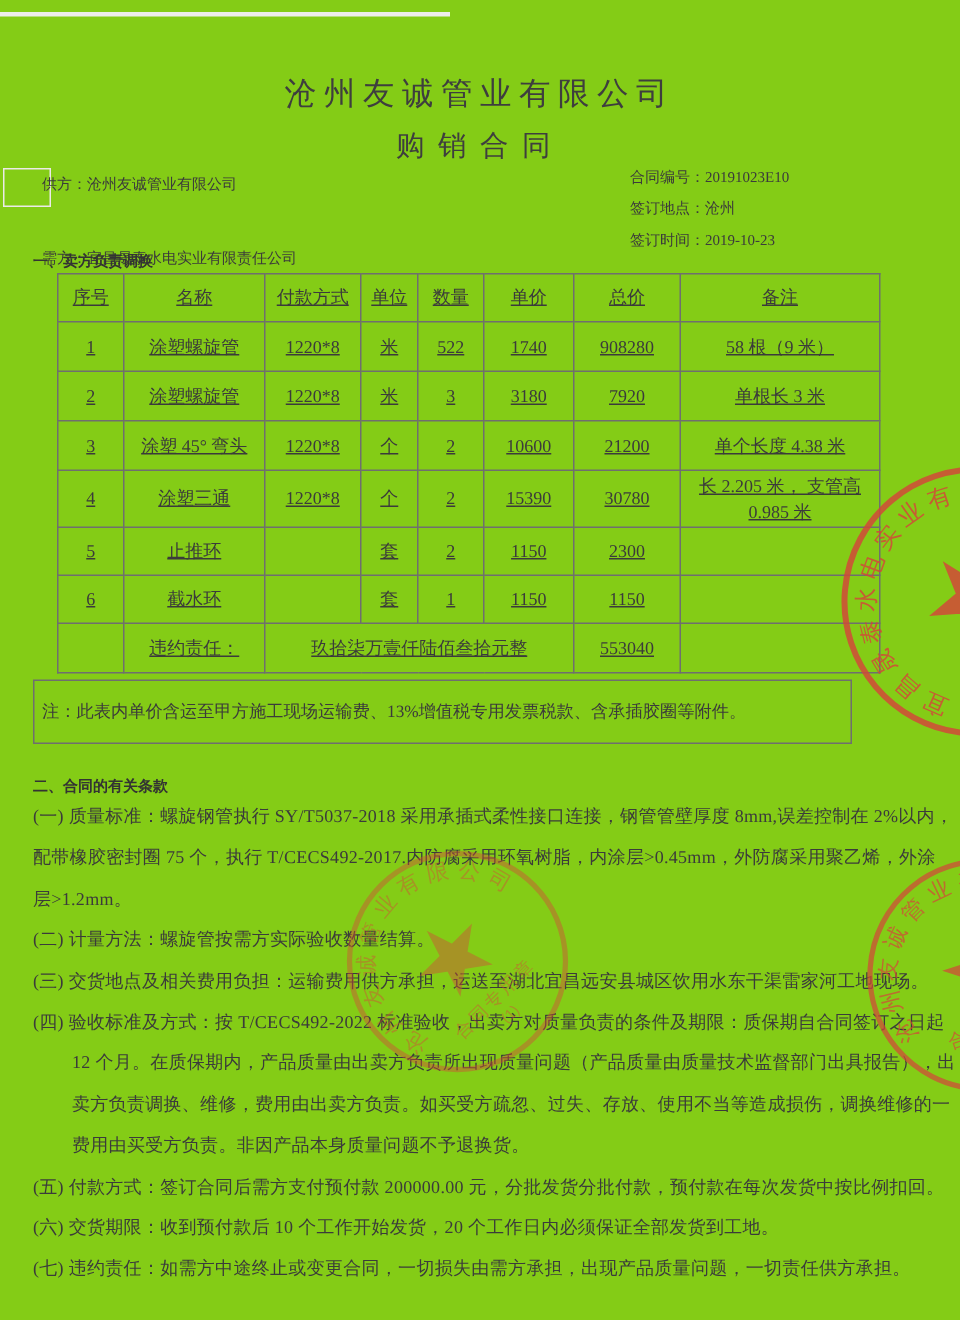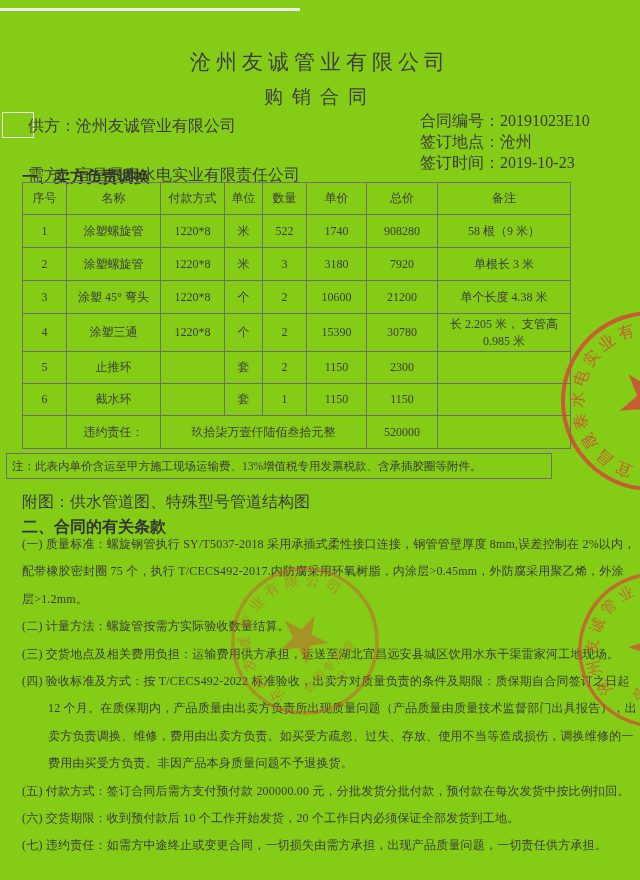--- a/index.html
+++ b/index.html
@@ -4,28 +4,28 @@
 <style>
   html,body{margin:0;padding:0;background:#e9e9e7;}
   .page{position:relative;width:640px;height:880px;background:#84cc16;overflow:hidden;
         font-family:"Liberation Serif","DejaVu Serif",serif;color:#3b3b3b;}
   .scan-streak{position:absolute;left:0;top:8px;width:300px;height:3px;background:#ededea;}
   .scan-box{position:absolute;left:2px;top:112px;width:30px;height:24px;border:1px solid #eceae8;}
   .title{position:absolute;left:0;top:48px;width:100%;text-align:center;
          font-size:21px;letter-spacing:5px;color:#3e3e3e;}
   .subtitle{position:absolute;left:0;top:84px;width:100%;text-align:center;
             font-size:19px;letter-spacing:9px;color:#3e3e3e;}
-  .line{position:absolute;font-size:16px;white-space:nowrap;color:#3b3b3b;}
+  .line{position:absolute;font-size:10px;white-space:nowrap;color:#3b3b3b;}
   .meta{left:420px;}
   .heading{font-weight:bold;color:#333;}
-  table.goods{position:absolute;left:22px;top:182px;width:548px;border-collapse:collapse;
-              table-layout:fixed;font-size:12px;color:#3b3b3b;}
+  table.goods{position:absolute;left:38px;top:182px;width:548px;border-collapse:collapse;
+              table-layout:fixed;font-size:12px;color:#3b3b3b;text-decoration:underline;}
   table.goods th,table.goods td{border:1px solid #6f6f6f;text-align:center;
               font-weight:normal;padding:0 2px;line-height:1.25;overflow:hidden;}
-  .note-box{position:absolute;left:6px;top:453px;width:546px;height:26px;
+  .note-box{position:absolute;left:22px;top:453px;width:546px;height:43px;
             border:1px solid #6f6f6f;font-size:11.5px;display:flex;align-items:center;
             padding:0 5px;box-sizing:border-box;white-space:nowrap;}
   .clauses{position:absolute;left:22px;top:531px;width:606px;font-size:12px;}
   .clauses .cl{line-height:27.4px;white-space:nowrap;letter-spacing:.2px;}
   .clauses .indent{padding-left:26px;}
   .stamp{position:absolute;pointer-events:none;}
   .stamp text{font-family:"Liberation Sans","DejaVu Sans",sans-serif;}
 </style>
 </head>
 <body>
@@ -135,28 +135,27 @@
       <td>套</td>
       <td>1</td>
       <td>1150</td>
       <td>1150</td>
       <td></td>
     </tr>
     <tr style="height:33px">
       <td></td>
       <td>违约责任：</td>
       <td colspan="4">玖拾柒万壹仟陆佰叁拾元整</td>
-      <td>520000</td>
+      <td>553040</td>
       <td></td>
     </tr>
   </tbody>
     </table>
 
   <div class="note-box">注：此表内单价含运至甲方施工现场运输费、13%增值税专用发票税款、含承插胶圈等附件。</div>
-  <div class="line" style="left:22px;top:492px;">附图：供水管道图、特殊型号管道结构图</div>
   <div class="line heading" style="left:22px;top:517px;">二、合同的有关条款</div>
 
   <div class="clauses">
     <div class="cl">(一) 质量标准：螺旋钢管执行 SY/T5037-2018 采用承插式柔性接口连接，钢管管壁厚度 8mm,误差控制在 2%以内，</div>
     <div class="cl">配带橡胶密封圈 75 个，执行 T/CECS492-2017.内防腐采用环氧树脂，内涂层&gt;0.45mm，外防腐采用聚乙烯，外涂</div>
     <div class="cl">层&gt;1.2mm。</div>
     <div class="cl">(二) 计量方法：螺旋管按需方实际验收数量结算。</div>
     <div class="cl">(三) 交货地点及相关费用负担：运输费用供方承担，运送至湖北宜昌远安县城区饮用水东干渠雷家河工地现场。</div>
     <div class="cl">(四) 验收标准及方式：按 T/CECS492-2022 标准验收，出卖方对质量负责的条件及期限：质保期自合同签订之日起</div>
     <div class="cl indent">12 个月。在质保期内，产品质量由出卖方负责所出现质量问题（产品质量由质量技术监督部门出具报告），出</div>

